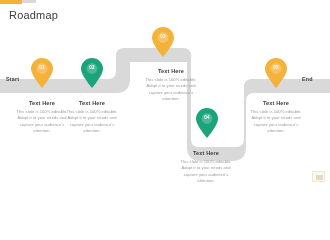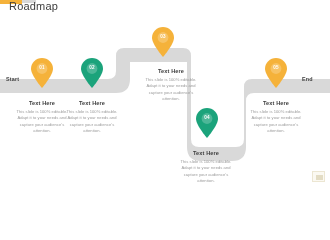--- a/index.html
+++ b/index.html
@@ -17,21 +17,21 @@
     width:22px; height:4px;
     background:#f5b23a;
   }
   .accent-bar-2{
     position:absolute; left:22px; top:0;
     width:14px; height:3px;
     background:#d8d8d8;
   }
 
   .page-title{
-    position:absolute; left:9px; top:0;
+    position:absolute; left:9px; top:9px;
     font-size:11px; color:#3d3d3d; letter-spacing:.2px;
   }
 
   
   .road-wrap{ position:absolute; left:0; top:0; width:330px; height:186px; }
   .road-wrap svg{ display:block; }
 
   
   .cap{
     position:absolute;

